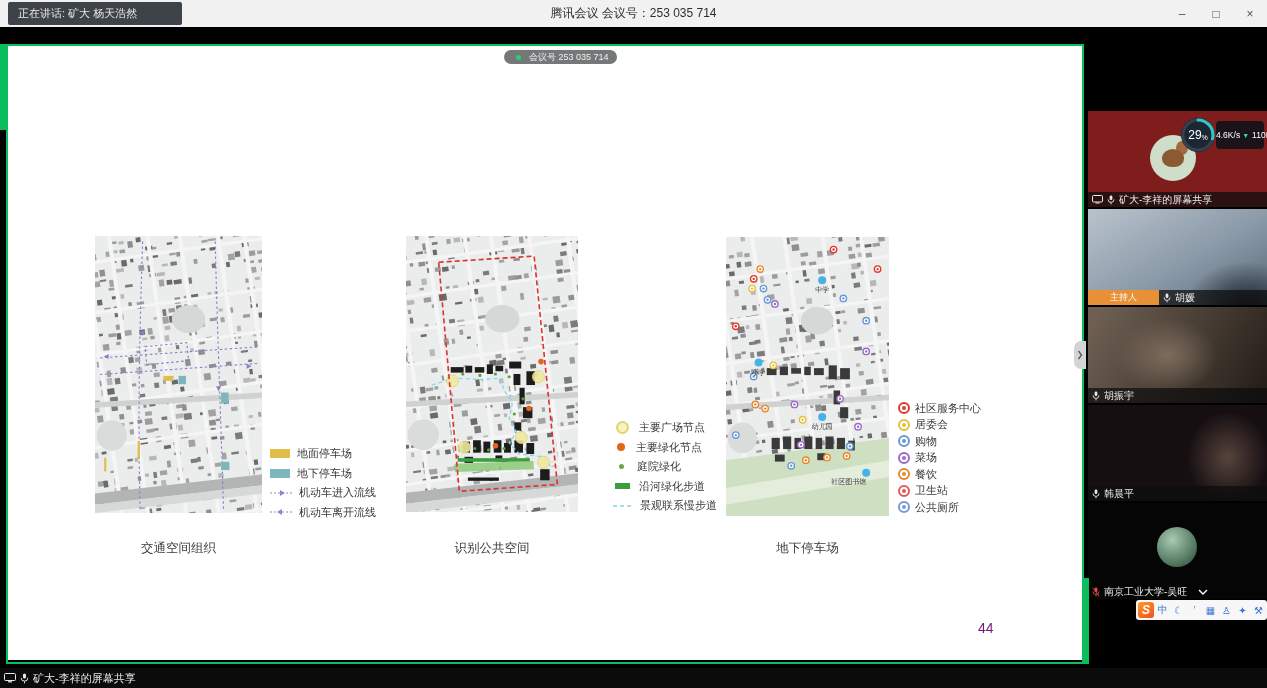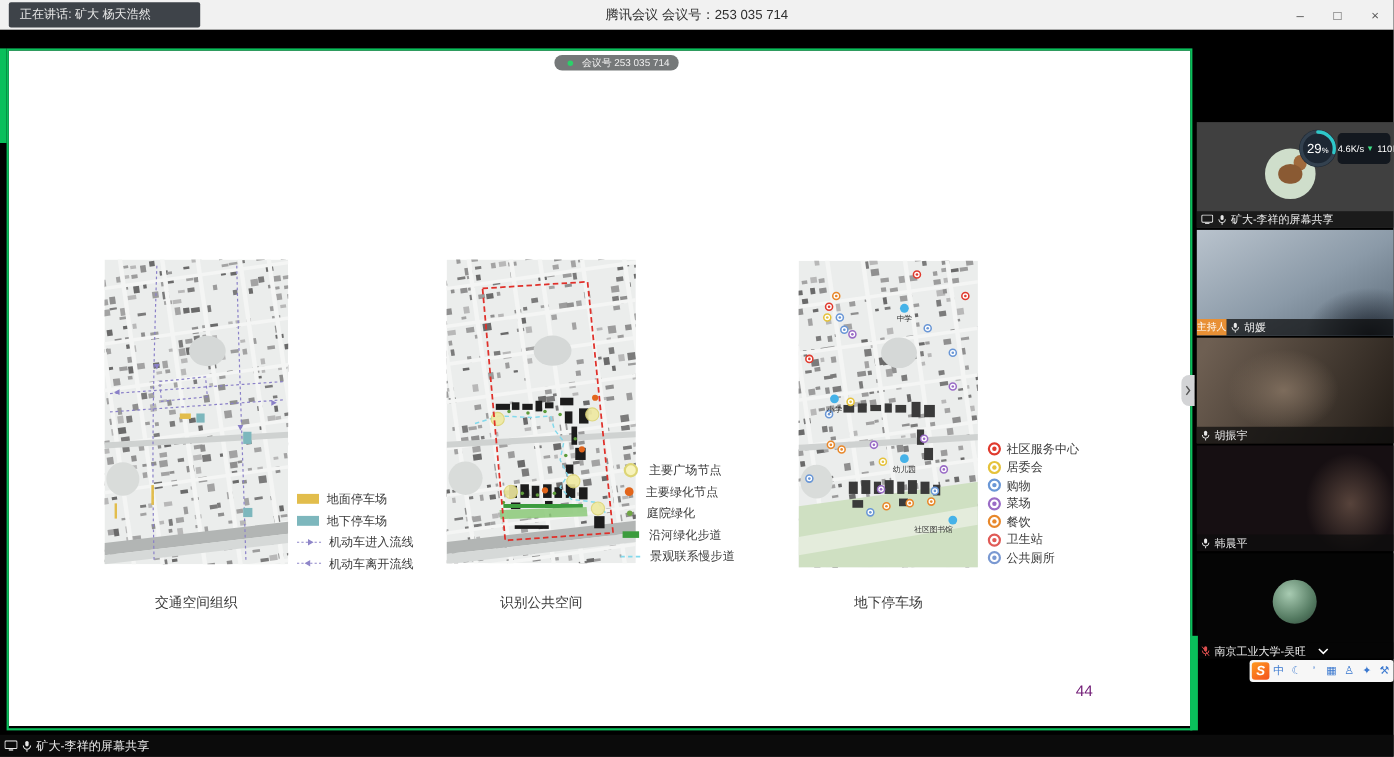--- a/index.html
+++ b/index.html
@@ -37,34 +37,34 @@
   .sw{width:20px;height:9px;display:inline-block;}
   .ring{width:9px;height:9px;border-radius:50%;border:2.5px solid #ddd575;background:#f7f3bc;margin:0 3px;}
   .dot{width:8px;height:8px;border-radius:50%;margin:0 4px;}
   .dot-sm{width:5px;height:5px;border-radius:50%;margin:0 6px;}
   .bar{width:15px;height:6px;margin:0 2px;}
   .poi{width:8px;height:8px;border-radius:50%;border:2.5px solid #999;background:#fff;
       display:flex;align-items:center;justify-content:center;}
   .poi-dot{width:4px;height:4px;border-radius:50%;}
   
   .panel{position:absolute;left:1088px;width:179px;height:96px;overflow:hidden;background:#17191d;}
-  .p1{top:111px;background:#404040;}
+  .p1{top:111px;background:#7f1d1d;}
   .p2{top:209px;background:
       radial-gradient(95px 70px at 88% 100%, rgba(18,24,34,.85), rgba(18,24,34,0) 62%),
       linear-gradient(150deg,#b9c3cd 0%,#8b9aa8 55%,#5a6977 100%);}
   .p3{top:307px;background:
       radial-gradient(70px 52px at 38% 50%, #7d6c5c, rgba(0,0,0,0) 72%),
       linear-gradient(120deg,#6e5f52 5%,#3c332b 60%,#17120e 100%); padding-left: 28px;}
   .p4{top:405px;background:
       radial-gradient(62px 70px at 78% 55%, #57433b, rgba(0,0,0,0) 66%),#160f12;}
   .p5{top:503px;background:#050505;}
   .tile-label{position:absolute;left:0;bottom:0;width:100%;height:15px;background:rgba(12,12,12,0.72);
       display:flex;align-items:center;gap:4px;padding-left:4px;box-sizing:border-box;}
   .tile-label .name{font-size:10px;color:#ececec;white-space:nowrap;}
-  .host-badge{height:15px;line-height:15px;padding:0 0;font-size:9px;color:#fff;margin-left:-4px;}
+  .host-badge{height:15px;line-height:15px;padding:0 22px;font-size:9px;color:#fff;margin-left:-4px;}
   
   .av1{position:absolute;left:62px;top:24px;width:46px;height:46px;border-radius:50%;background:#cfdecb;}
   .av1 .body{position:absolute;left:12px;top:14px;width:22px;height:18px;border-radius:50% 50% 45% 45%;background:#8a5a33;}
   .av1 .tail{position:absolute;left:26px;top:6px;width:12px;height:14px;border-radius:50%;background:#a06a3c;}
   .gauge{position:absolute;left:91px;top:5px;width:38px;height:38px;z-index:2;}
   .gauge-text{position:absolute;left:0;top:0;width:38px;height:38px;display:flex;align-items:center;
       justify-content:center;color:#fff;font-size:12px;}
   .gauge-text .pct{font-size:7px;margin-top:4px;}
   .netstats{position:absolute;left:128px;top:10px;width:48px;height:28px;background:rgba(12,18,26,0.88);
       border-radius:4px;display:flex;flex-direction:row;justify-content:center;gap:2px;padding-left:4px;
@@ -1677,21 +1677,21 @@
     </div>
     <div class="lg-item">
       <svg width="22" height="8" viewBox="0 0 22 8">
         <line x1="0" y1="4" x2="22" y2="4" stroke="#8f86c9" stroke-width="1" stroke-dasharray="2,2"></line>
         <polygon points="12,1 7,4 12,7" fill="#8f86c9"></polygon>
       </svg>
       <span class="lg-t">机动车离开流线</span>
     </div>
   </div>
 
-  <div class="legend" style="left:556px;top:372px">
+  <div class="legend" style="left:605px;top:372px">
     <div class="lg-item">
       <span class="ring"></span>
       <span class="lg-t">主要广场节点</span>
     </div>
     <div class="lg-item">
       <span class="dot" style="background-color: rgb(226, 101, 27);"></span>
       <span class="lg-t">主要绿化节点</span>
     </div>
     <div class="lg-item">
       <span class="dot-sm" style="background-color: rgb(111, 165, 68);"></span>

